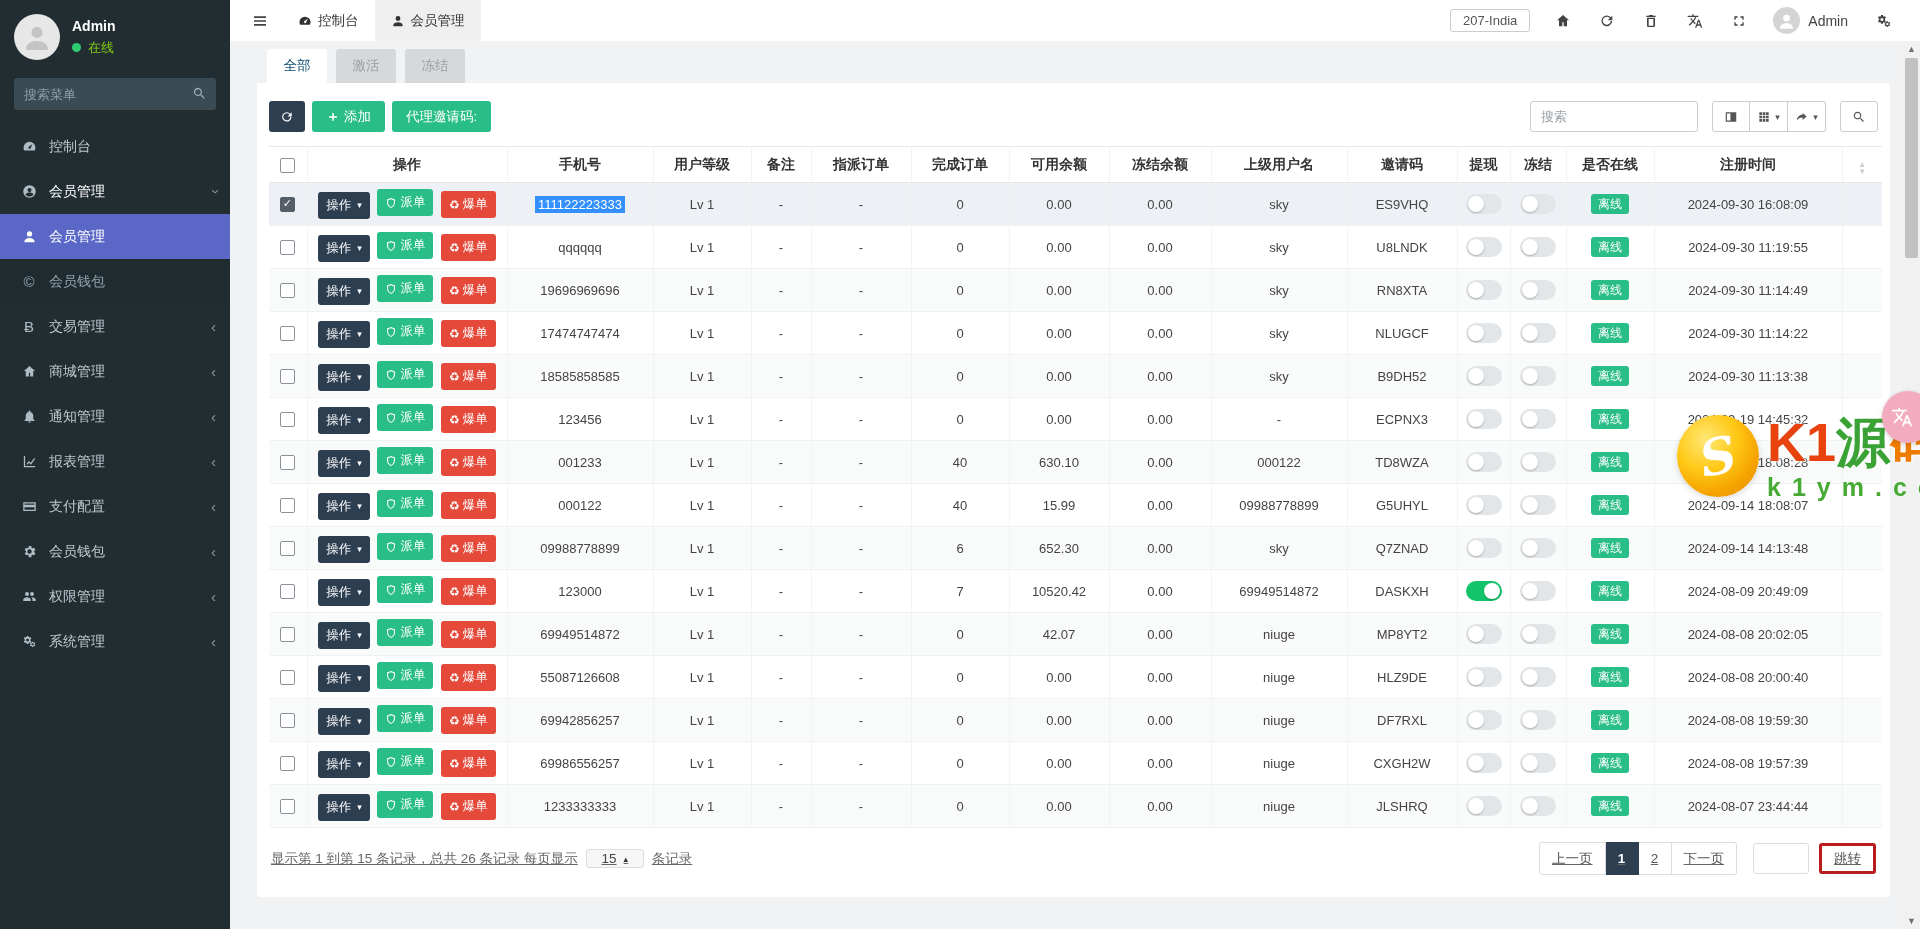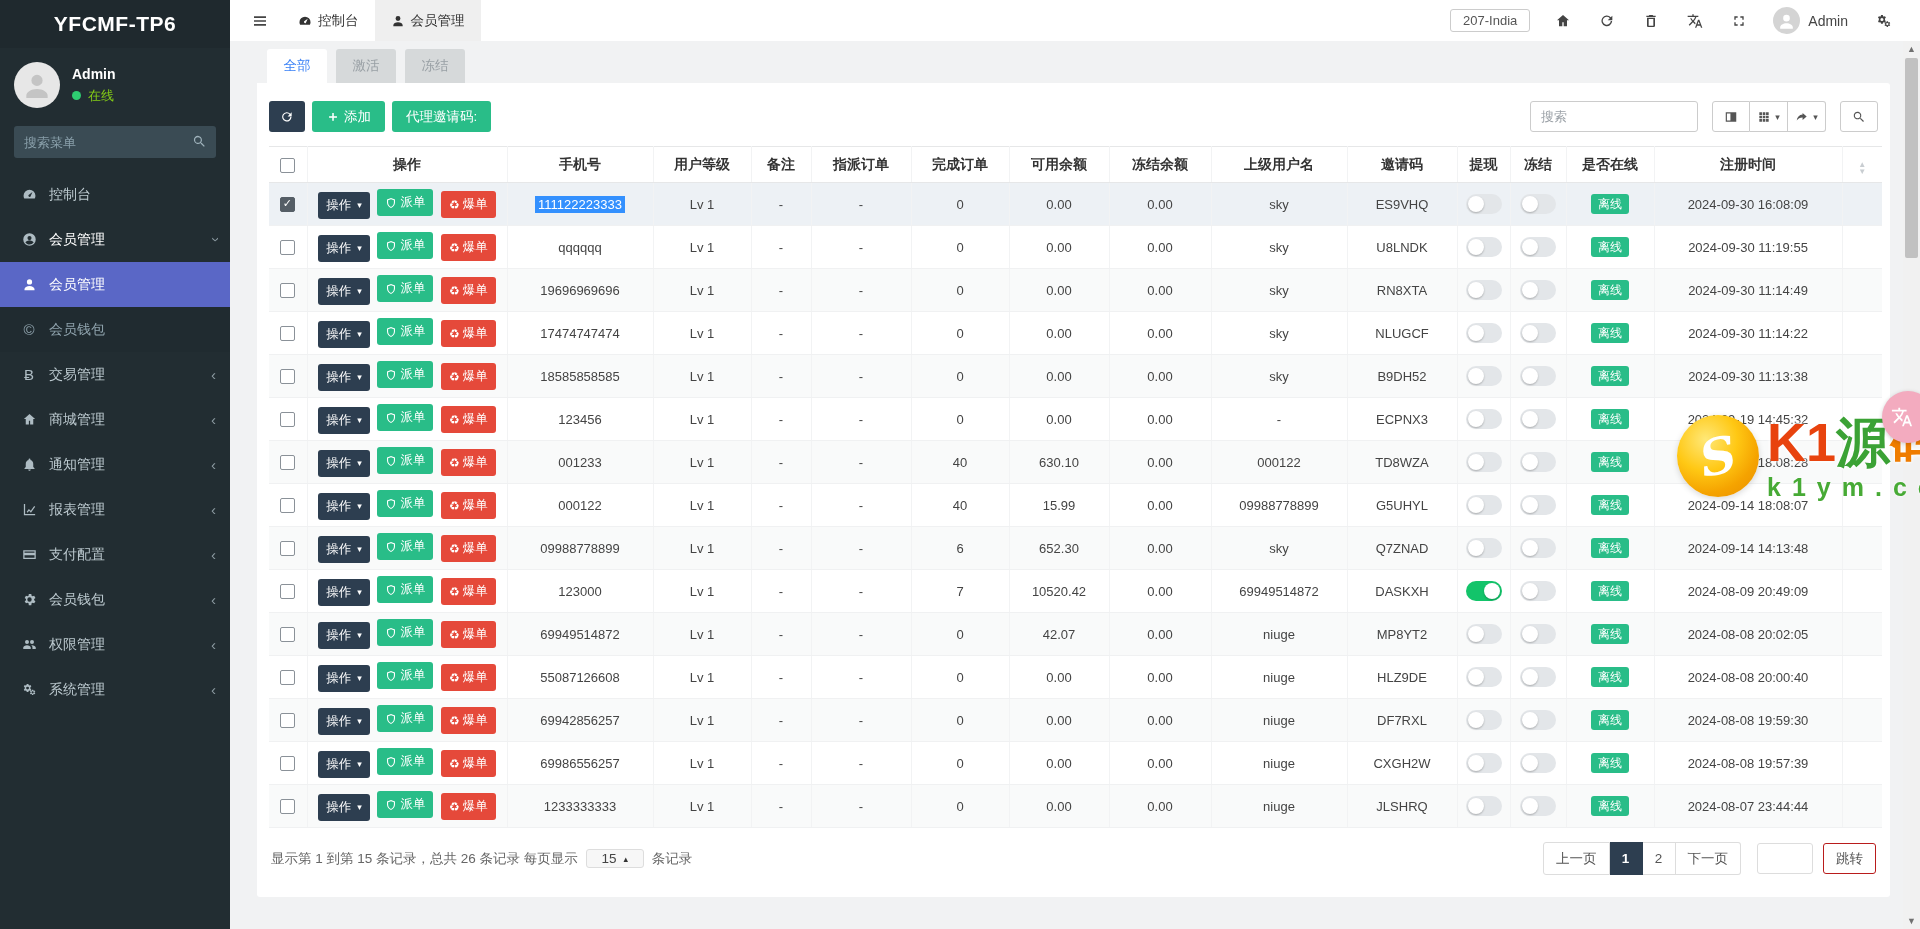--- a/index.html
+++ b/index.html
@@ -50,21 +50,21 @@
   .region-box{border:1px solid #ccc;border-radius:3px;padding:3px 12px;font-size:13px;color:#555;margin-right:11px;background:#fff;cursor:pointer;}
   .nav-icon-btn{padding:0 14px;display:flex;align-items:center;cursor:pointer;height:41px;}
   .avatar-sm{width:27px;height:27px;border-radius:50%;background:#d4d4d4;position:relative;overflow:hidden;margin:0 8px 0 12px;}
   .avatar-sm svg{position:absolute;left:4px;top:5px;width:19px;height:19px;fill:#fff;}
   .nav-user{font-size:14px;color:#444;margin-right:14px;cursor:pointer;}
 
   
   .content{flex:1;padding:8px 30px 0 27px;position:relative;min-height:0;}
   .filter-tabs{display:flex;padding-left:10px;}
   .f-tab{height:34px;padding:0 14px;min-width:60px;display:flex;align-items:center;justify-content:center;font-size:13.5px;background:#d6d9da;color:#99a0a5;margin-right:9px;border-radius:3px 3px 0 0;cursor:pointer;}
-  .f-tab.active{background:#fff;color:#3b82f6;}
+  .f-tab.active{background:#fff;color:#0c4a6e;}
   .card{background:#fff;border-radius:0 3px 3px 3px;padding:12px 12px 6px 12px;position:relative;}
   .toolbar{display:flex;align-items:center;margin:6px 0 14px 0;}
   .btn{border:none;border-radius:3px;cursor:pointer;font-family:inherit;display:inline-flex;align-items:center;justify-content:center;}
   .btn-dark{background:var(--navy);color:#fff;}
   .btn-green{background:var(--green);color:#fff;}
   .btn-red{background:var(--red);color:#fff;}
   .tb-btn{height:31px;font-size:13.5px;padding:0 14px;margin-right:7px;}
   .tb-btn svg{width:14px;height:14px;fill:#fff;}
   .plus{font-weight:bold;margin-right:4px;font-size:14px;}
   .toolbar-right{margin-left:auto;display:flex;align-items:center;}
@@ -96,32 +96,32 @@
   .row-btn .caret{font-size:9px;margin-left:6px;}
   .phone.sel{background:var(--sel);color:#fff;padding:1px 3px;}
   .toggle{display:inline-block;width:36px;height:20px;border-radius:10px;background:#e3e6e9;position:relative;cursor:pointer;vertical-align:middle;}
   .toggle::after{content:"";position:absolute;width:16px;height:16px;border-radius:50%;background:#fff;top:2px;left:2px;box-shadow:0 1px 2px rgba(0,0,0,.25);}
   .toggle.on{background:var(--toggle-on);}
   .toggle.on::after{left:18px;}
   .badge{display:inline-block;background:var(--green);color:#fff;font-size:12px;padding:3px 7px;border-radius:3px;line-height:1.2;}
   .sorter{display:inline-flex;flex-direction:column;color:#c8cdd1;font-size:8px;line-height:7px;}
 
   
-  .card-footer{display:flex;align-items:center;padding:14px 2px 16px 2px;font-size:13.5px;color:#666;}
+  .card-footer{display:flex;align-items:center;padding:14px 2px 16px 2px;font-size:13.5px;color:#666;text-decoration:underline;}
   .size-select{display:inline-flex;align-items:center;justify-content:center;border:1px solid #ddd;background:#f7f7f7;border-radius:3px;width:58px;height:19px;margin:0 8px;cursor:pointer;color:#444;}
   .size-select .caret{font-size:9px;margin-left:7px;color:#333;}
   .pager-zone{margin-left:auto;display:flex;align-items:center;}
   .pager{display:flex;}
   .pg{min-width:33px;height:33px;padding:0 12px;border:1px solid #ddd;background:#fff;color:#555;font-size:13.5px;display:flex;align-items:center;justify-content:center;cursor:pointer;}
   .pg + .pg{border-left:none;}
   .pg:first-child{border-radius:3px 0 0 3px;}
   .pg:last-child{border-radius:0 3px 3px 0;}
   .pg.active{background:var(--navy);border-color:var(--navy);color:#fff;font-weight:bold;}
   .jump-input{width:56px;height:31px;border:1px solid #ddd;border-radius:3px;margin:0 10px 0 16px;outline:none;padding:0 6px;}
-  .jump-btn{height:31px;padding:0 12px;border:1px solid #b91c1c;background:#fff;color:#555;border-radius:3px;font-size:13.5px;cursor:pointer;}
+  .jump-btn{height:31px;padding:0 12px;border:3px solid #b91c1c;background:#fff;color:#555;border-radius:3px;font-size:13.5px;cursor:pointer;}
 
   
   .osb{position:absolute;right:0;top:41px;bottom:0;width:17px;background:#f1f1f1;z-index:30;}
   .osb .thumb{position:absolute;left:2px;right:2px;top:17px;height:200px;background:#c1c1c1;border-radius:2px;}
   .osb .arr{position:absolute;left:0;right:0;text-align:center;font-size:9px;color:#707070;}
   .osb .arr.up{top:3px;} .osb .arr.dn{bottom:3px;}
   .watermark{position:absolute;left:1677px;top:415px;display:flex;align-items:flex-start;z-index:40;pointer-events:none;}
   .wm-sphere{width:82px;height:82px;border-radius:50%;background:radial-gradient(circle at 35% 30%,#ffe878,#ffc814 40%,#f5a300 68%,#e68c00);display:flex;align-items:center;justify-content:center;box-shadow:0 2px 6px rgba(0,0,0,.15);}
   .wm-sphere span{font-family:"DejaVu Serif",serif;font-style:italic;font-weight:bold;font-size:50px;color:#fff;transform:rotate(-12deg);}
   .wm-text{margin-left:8px;}
@@ -197,21 +197,20 @@
       <path d="M4 4h4.5v4.5H4zM9.8 4h4.5v4.5H9.8zM15.5 4H20v4.5h-4.5zM4 9.8h4.5v4.5H4zM9.8 9.8h4.5v4.5H9.8zM15.5 9.8H20v4.5h-4.5zM4 15.5h4.5V20H4zM9.8 15.5h4.5V20H9.8zM15.5 15.5H20V20h-4.5z"></path>
     </symbol>
   <symbol id="export-icon" viewBox="0 0 24 24">
       <path d="M13 5l7 6-7 6v-4.1c-4.7.2-7.6 1.7-10 5.1.5-5.8 3.9-9.8 10-10.4V5z"></path>
     </symbol>
 </svg>
 
 <div class="screen">
 
   <aside class="sidebar">
-    <div class="logo">YFCMF-TP6</div>
     <div class="user-panel">
       <div class="avatar-lg">
         <svg viewBox="0 0 24 24">
             <use href="#user-icon"></use>
           </svg>
       </div>
       <div class="user-meta">
         <div class="user-name">Admin</div>
         <div class="user-status">
           <span class="dot"></span>

